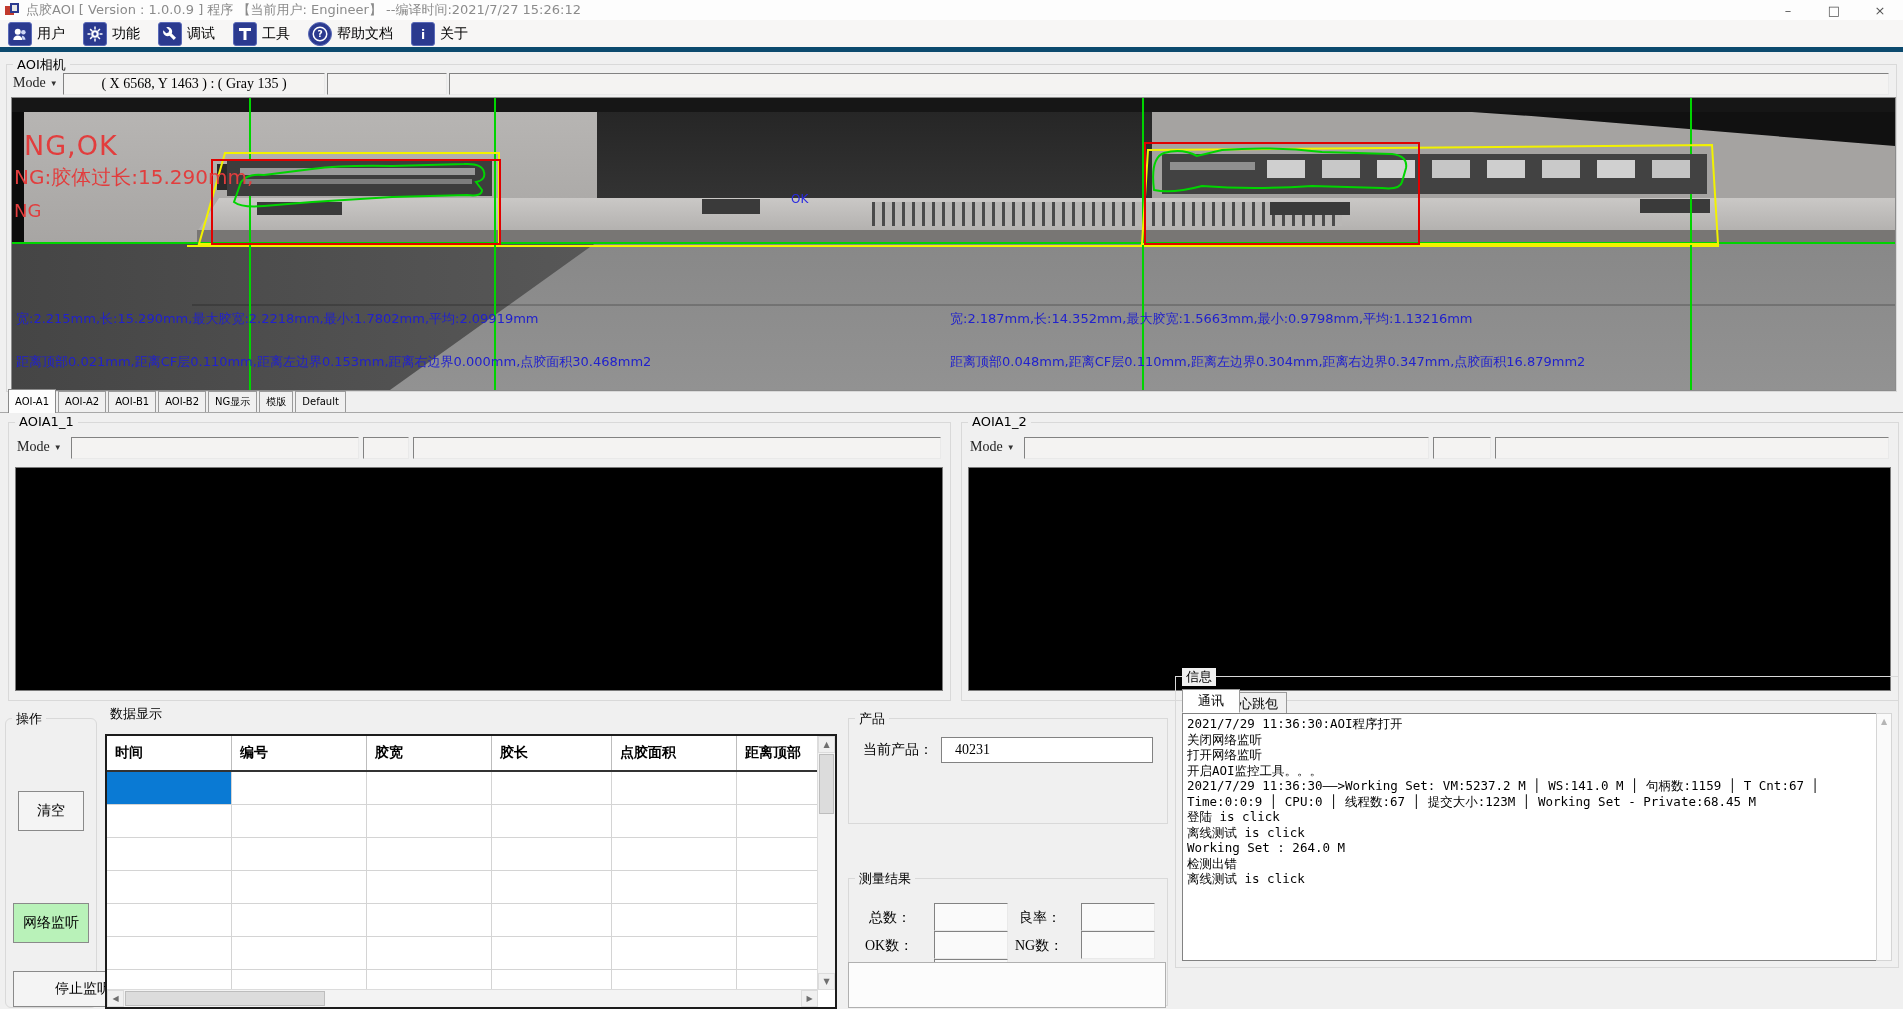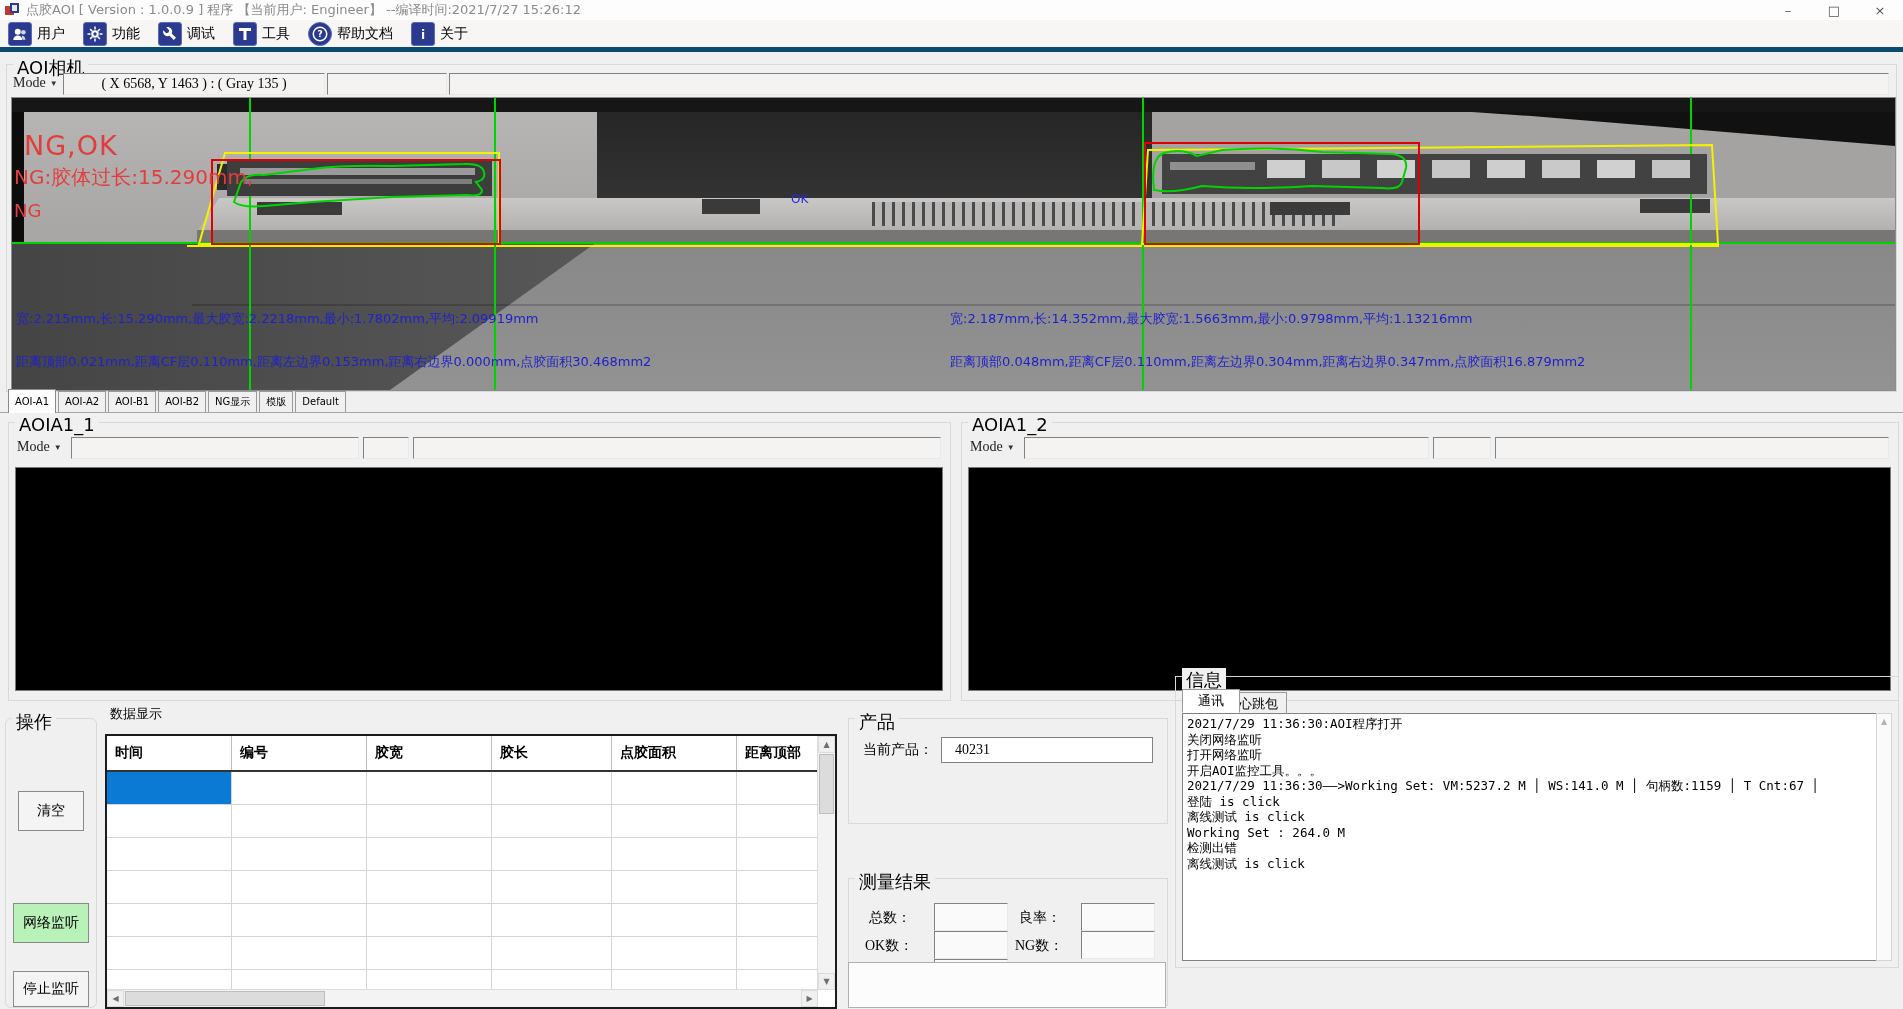--- a/index.html
+++ b/index.html
@@ -11,21 +11,21 @@
   .titlebar .app-title{color:#8b8b8b;font-size:13px;margin-left:6px;white-space:nowrap;}
   .win-btns{position:absolute;right:0;top:0;height:20px;display:flex;}
   .win-btn{width:46px;height:20px;display:grid;place-items:center;color:#555;font-size:13px;cursor:default;}
   
   .toolbar{position:absolute;left:0;top:20px;width:1903px;height:32px;background:#f7f6f5;border-bottom:5px solid #0c4a6e;display:flex;align-items:center;padding-left:8px;gap:18px;box-sizing:border-box;}
   .tool-item{display:flex;align-items:center;gap:5px;font-size:14px;}
   .tool-ico{width:22px;height:22px;background:#2b3a8f;border:1px solid #5a6ab8;border-radius:3px;display:grid;place-items:center;}
   .tool-ico svg{width:18px;height:18px;}
   
   .groupbox{position:absolute;border:1px solid #d9d9d9;background:transparent;}
-  .gb-label{position:absolute;top:-9px;left:6px;background:#f0f0f0;padding:0 4px;font-size:18px;white-space:nowrap;}
+  .gb-label{position:absolute;top:-9px;left:6px;background:#f0f0f0;padding:0 4px;font-size:13px;white-space:nowrap;}
   .sunken{border:1px solid;border-color:#828282 #e9e9e9 #e9e9e9 #828282;background:#f4f3f2;box-sizing:border-box;}
   .mode-dd{display:flex;align-items:center;gap:4px;font-size:14px;color:#222;}
   .mode-dd .arr{font-size:8px;color:#333;}
   
   .cam-img{position:absolute;left:4px;top:32px;width:1883px;height:292px;background:#949494;overflow:hidden;border:1px solid #8c8c8c;box-sizing:content-box;}
   .cam-img .layer{position:absolute;}
   .noise{background-image:repeating-linear-gradient(0deg,rgba(255,255,255,.04) 0 1px,transparent 1px 3px),repeating-linear-gradient(90deg,rgba(0,0,0,.05) 0 1px,transparent 1px 2px);}
   .gline{position:absolute;background:#00d400;z-index:6;}
   .yline{position:absolute;background:#f2f200;z-index:5;}
   .cam-svg{position:absolute;left:0;top:0;z-index:7;}
@@ -242,21 +242,21 @@
   <div class="abs sunken" style="left:62px;top:14px;width:405px;height:22px;"></div>
   <div class="abs sunken" style="left:471px;top:14px;width:58px;height:22px;"></div>
   <div class="abs sunken" style="left:533px;top:14px;width:394px;height:22px;"></div>
   <div class="blackview" style="left:6px;top:44px;width:921px;height:222px;"></div>
 </div>
 
 <div class="groupbox" style="left:5px;top:718px;width:90px;height:288px;border-radius:6px;">
   <span class="gb-label">操作</span>
   <div class="btn" style="left:12px;top:72px;width:64px;height:38px;">清空</div>
   <div class="btn green" style="left:7px;top:184px;width:74px;height:38px;">网络监听</div>
-  <div class="btn" style="left:7px;top:252px;width:74px;height:34px;">停止监听</div>
+  <div class="btn" style="left:7px;top:252px;width:74px;height:34px;padding-left:32px;">停止监听</div>
 </div>
 
 <div class="abs" style="left:110px;top:705px;font-size:13px;">数据显示</div>
 <div class="dtable">
   <div class="dt-head">
     <div>时间</div>
     <div>编号</div>
     <div>胶宽</div>
     <div>胶长</div>
     <div>点胶面积</div>
@@ -356,20 +356,21 @@
 <div class="groupbox" style="left:1175px;top:676px;width:722px;height:290px;">
   <span class="gb-label">信息</span>
   <div class="itab active" style="left:6px;top:12px;width:40px;text-align:center;">通讯</div>
   <div class="itab" style="left:54px;top:15px;">心跳包</div>
   <div class="logbox">
       <div>2021/7/29 11:36:30:AOI程序打开</div>
       <div>关闭网络监听</div>
       <div>打开网络监听</div>
       <div>开启AOI监控工具。。。</div>
       <div>2021/7/29 11:36:30——&gt;Working Set: VM:5237.2 M │ WS:141.0 M │ 句柄数:1159 │ T Cnt:67 │</div>
+      <div>Time:0:0:9 │ CPU:0 │ 线程数:67 │ 提交大小:123M  │ Working Set - Private:68.45 M</div>
       <div>登陆 is click</div>
       <div>离线测试 is click</div>
       <div>Working Set : 264.0 M</div>
       <div>检测出错</div>
       <div>离线测试 is click</div>
     </div>
   <div class="log-scroll"><span>▲</span></div>
 </div>
 
 </body></html>

